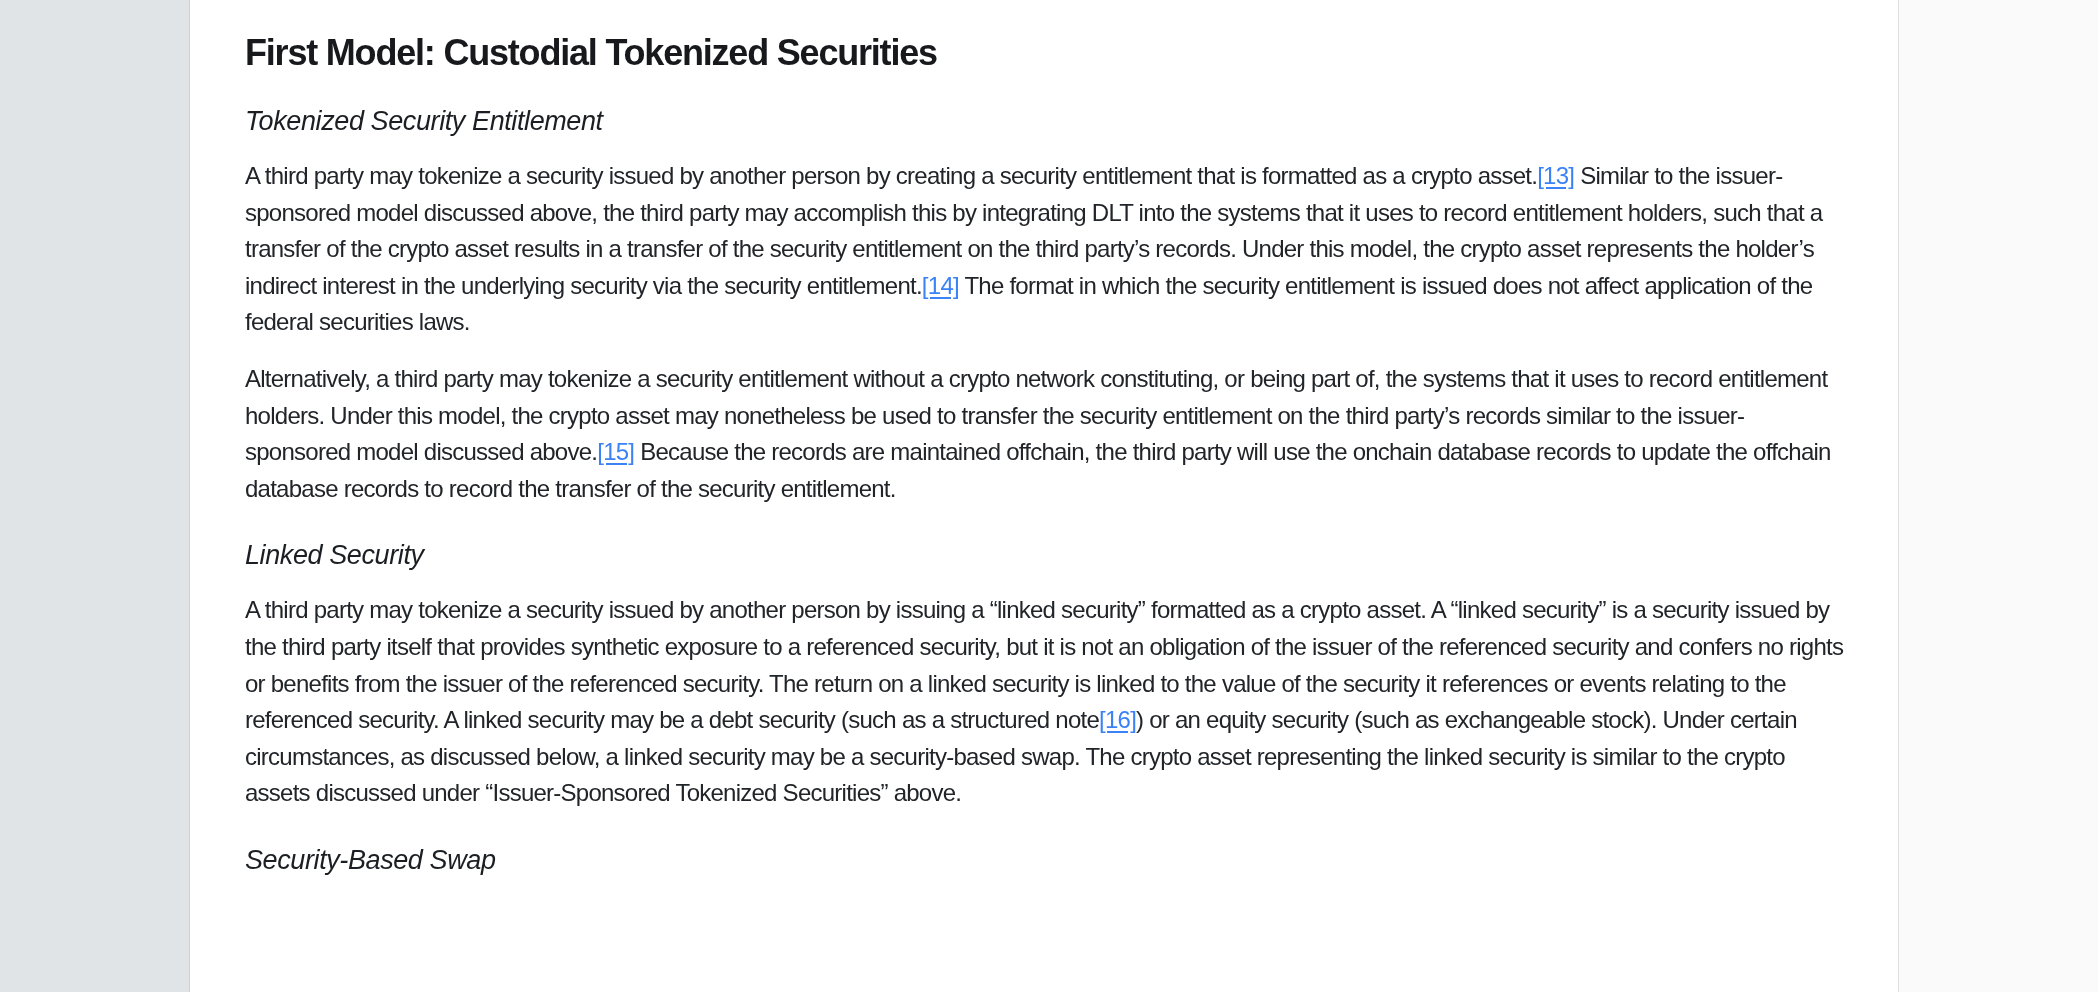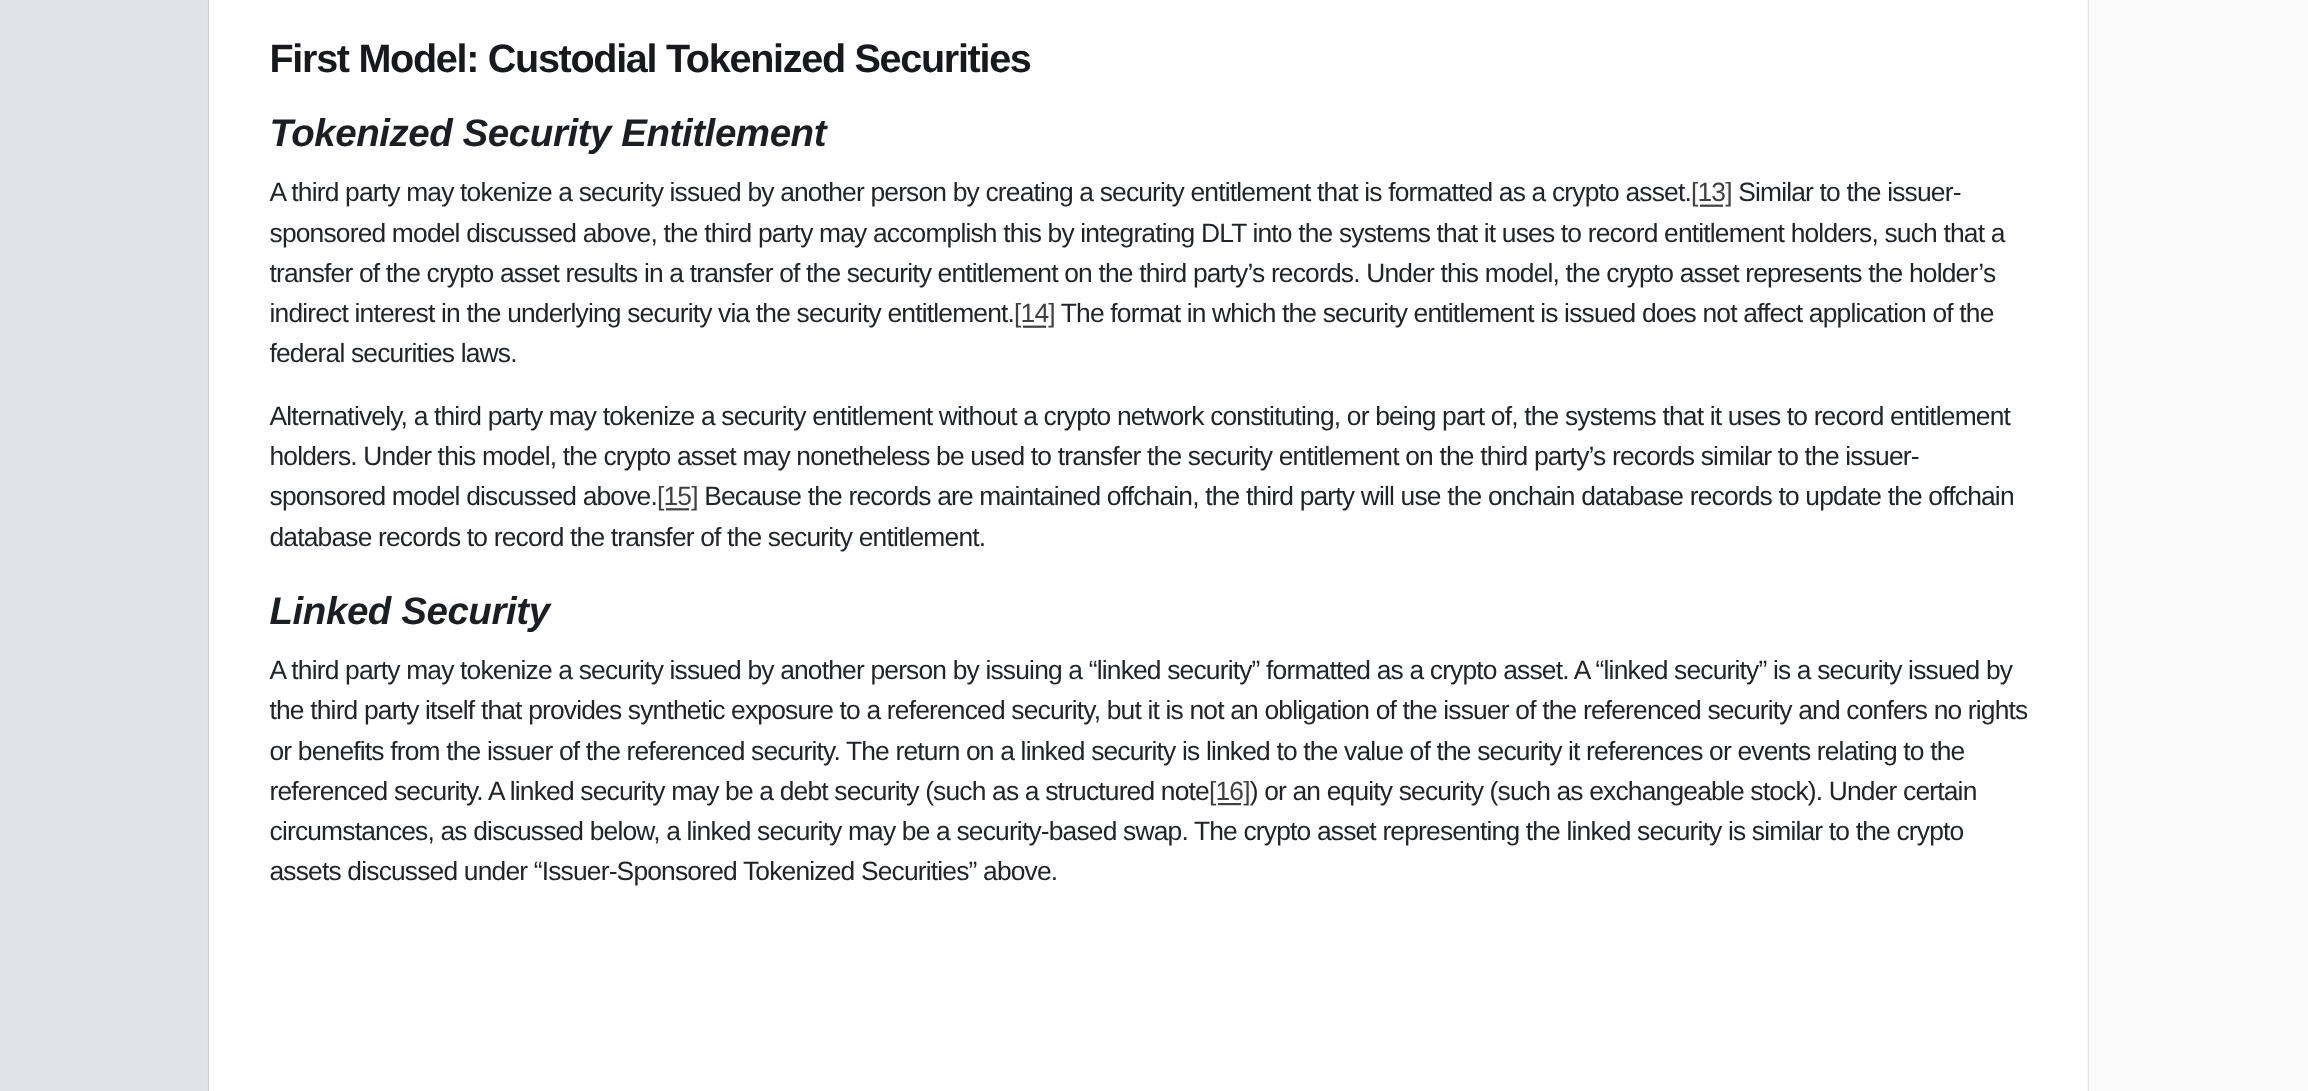--- a/index.html
+++ b/index.html
@@ -41,50 +41,51 @@
     margin: 46px 0 0;
     font-size: 36px;
     line-height: 41px;
     font-weight: 700;
     letter-spacing: -1.2px;
     color: #17191d;
   }
   .article > h2:first-child { margin-top: 0; }
   .article h3 {
     margin: 32px 0 0;
-    font-size: 35px;
+    font-size: 27px;
     line-height: 33px;
     font-style: italic;
-    font-weight: 700;
+    font-weight: 400;
     letter-spacing: -0.4px;
     color: #1b1e22;
   }
   .article p {
     margin: 20px 0 0;
     font-size: 24px;
     line-height: 36.6px;
     letter-spacing: -0.75px;
     color: #212529;
   }
   a.fn {
-    color: #404040;
+    color: #3b82f6;
     text-decoration: underline;
     text-decoration-thickness: 2px;
     text-underline-offset: 3px;
   }
 </style>
 </head>
 <body>
 
 <div class="gutter-left"></div>
 
 <div class="content-pane">
   <article class="article">
     <h2>First Model: Custodial Tokenized Securities</h2>
     <h3>Tokenized Security Entitlement</h3>
     <p><span>A third party may tokenize a security issued by another person by creating a security entitlement that is formatted as a crypto asset.</span><a href="#" class="fn">[13]</a><span> Similar to the issuer-sponsored model discussed above, the third party may accomplish this by integrating DLT into the systems that it uses to record entitlement holders, such that a transfer of the crypto asset results in a transfer of the security entitlement on the third party’s records. Under this model, the crypto asset represents the holder’s indirect interest in the underlying security via the security entitlement.</span><a href="#" class="fn">[14]</a><span> The format in which the security entitlement is issued does not affect application of the federal securities laws.</span></p>
     <p><span>Alternatively, a third party may tokenize a security entitlement without a crypto network constituting, or being part of, the systems that it uses to record entitlement holders. Under this model, the crypto asset may nonetheless be used to transfer the security entitlement on the third party’s records similar to the issuer-sponsored model discussed above.</span><a href="#" class="fn">[15]</a><span> Because the records are maintained offchain, the third party will use the onchain database records to update the offchain database records to record the transfer of the security entitlement.</span></p>
     <h3>Linked Security</h3>
     <p><span>A third party may tokenize a security issued by another person by issuing a “linked security” formatted as a crypto asset. A “linked security” is a security issued by the third party itself that provides synthetic exposure to a referenced security, but it is not an obligation of the issuer of the referenced security and confers no rights or benefits from the issuer of the referenced security. The return on a linked security is linked to the value of the security it references or events relating to the referenced security. A linked security may be a debt security (such as a structured note</span><a href="#" class="fn">[16]</a><span>) or an equity security (such as exchangeable stock). Under certain circumstances, as discussed below, a linked security may be a security-based swap. The crypto asset representing the linked security is similar to the crypto assets discussed under “Issuer-Sponsored Tokenized Securities” above.</span></p>
+    <h3>Security-Based Swap</h3>
   </article>
 </div>
 
 <div class="gutter-right"></div>
 
 </body></html>

